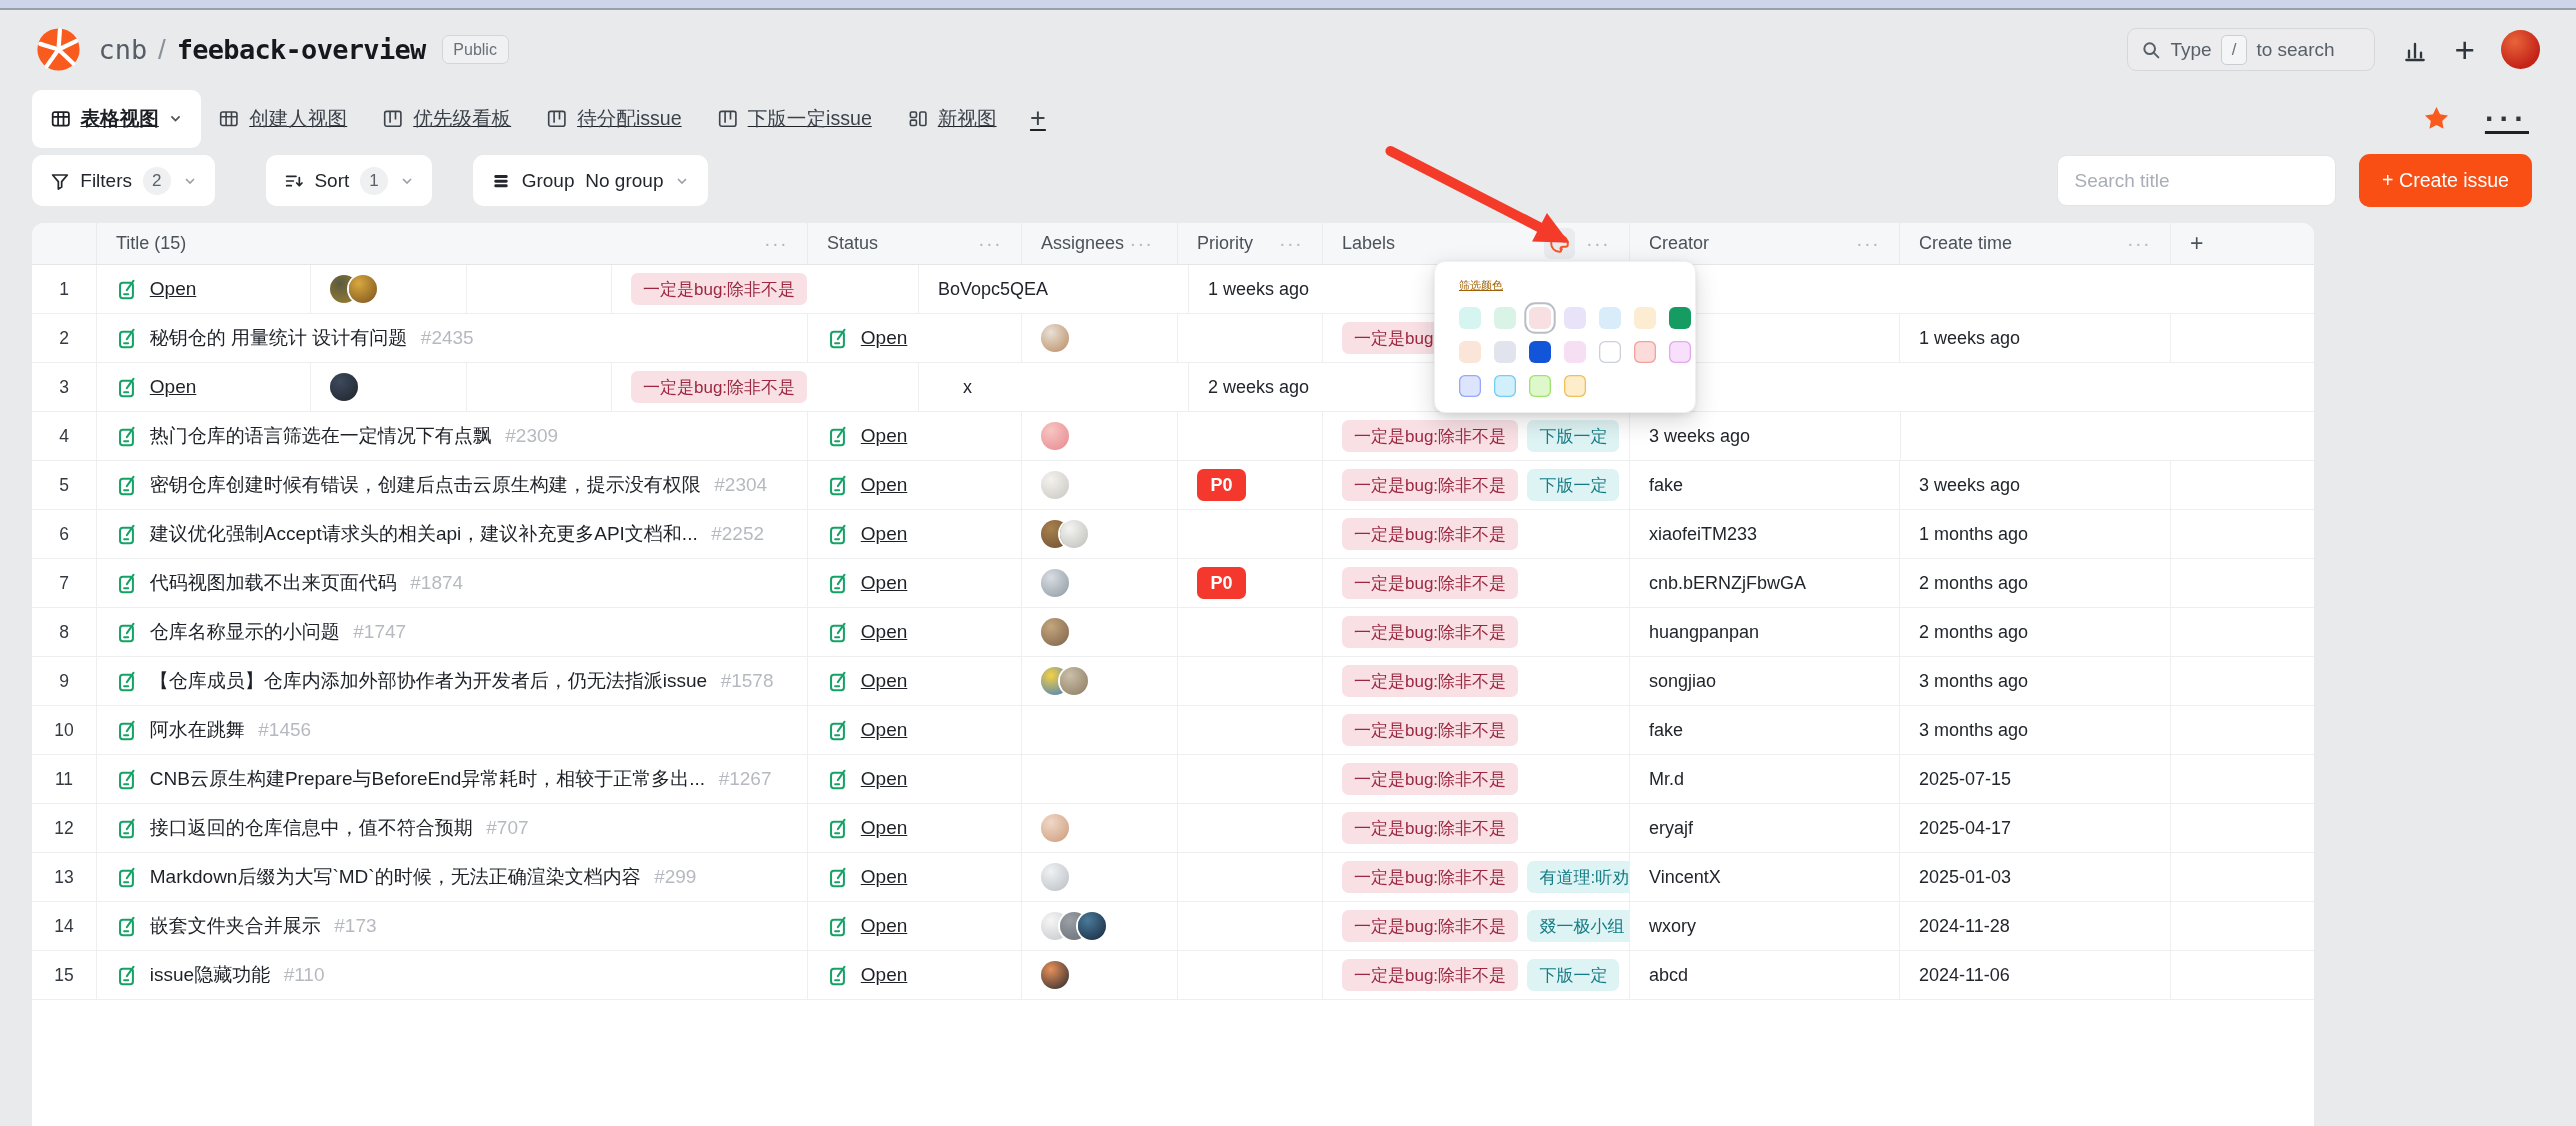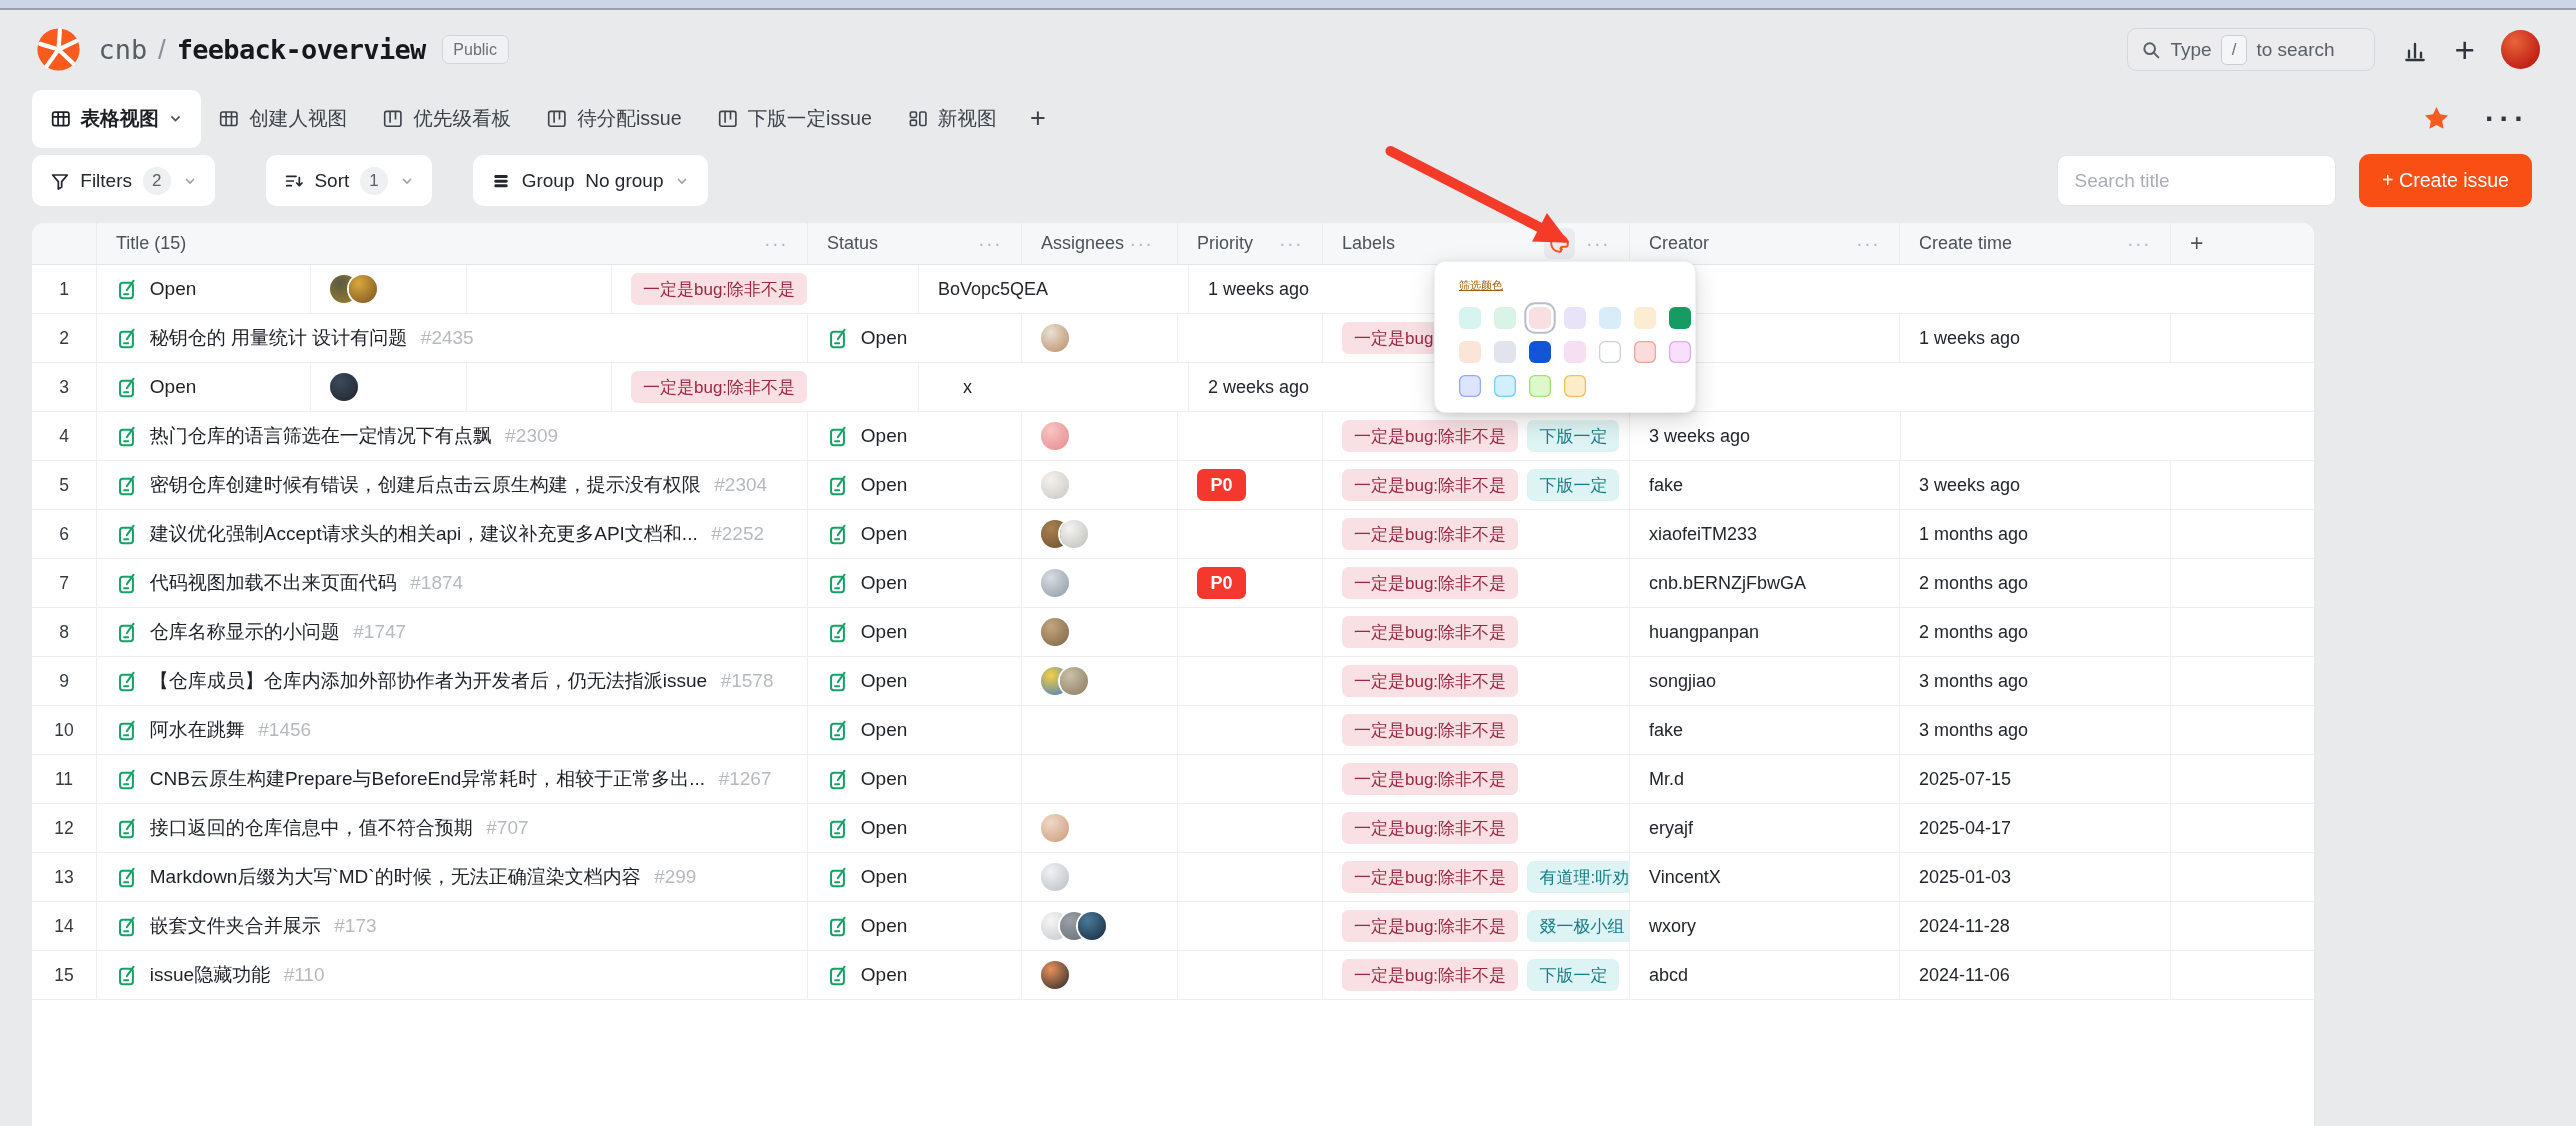--- a/index.html
+++ b/index.html
@@ -21,21 +21,21 @@
     font-size:16px;color:#6a7078;background:rgba(255,255,255,.35);align-self:center;}
   .appbar-right{margin-left:auto;display:flex;align-items:center;gap:26px;}
   .gsearch{height:43px;width:248px;border:1.3px solid #d5d8db;background:#ececee;border-radius:9.4px;
     display:flex;align-items:center;padding:0 13.5px;gap:9.4px;color:#575f68;font-size:19px;box-sizing:border-box;}
   .gsearch .key{width:24px;height:28px;border:1.3px solid #c9ccd0;border-radius:5.4px;background:#f4f5f6;
     display:flex;align-items:center;justify-content:center;font-size:17px;color:#6b727b;}
   .icon-btn{display:flex;align-items:center;justify-content:center;color:#2f353c;}
   .plus-glyph{font-size:35px;color:#2f353c;line-height:1;font-weight:400;}
   .avatar-top{width:39px;height:39px;border-radius:50%;background:radial-gradient(circle at 35% 30%,#e8643a,#c42318 70%);}
   
-  .tabsrow{height:59px;display:flex;align-items:center;padding:0 47px 0 32px;}
+  .tabsrow{height:59px;display:flex;align-items:center;padding:0 47px 0 32px;text-decoration:underline;}
   .vtab{display:flex;align-items:center;gap:9.4px;padding:0 17.5px;height:58px;font-size:19.6px;color:#3d434b;flex:none;}
   .vtab.active{background:#ffffff;border-radius:9.4px;color:#1c2025;font-weight:700;}
   .vtab .ticon{display:flex;}
   .addtab{font-size:27px;color:#3d434b;padding:0 16px;}
   .tabs-right{margin-left:auto;display:flex;align-items:center;gap:35px;}
   .menu-dots{color:#31363d;font-size:30px;letter-spacing:4.7px;font-weight:700;}
   
   .toolbar{height:53px;margin-top:6px;display:flex;align-items:center;padding:0 44px 0 32px;justify-content:space-between;}
   .pill{background:#ffffff;border-radius:10.8px;height:51px;display:flex;align-items:center;
     padding:0 17.5px;gap:10.8px;font-size:19px;color:#23272d;flex:none;}
@@ -63,21 +63,21 @@
   .w0{width:65px;}.w1{width:711px;}.w2{width:214px;}.w3{width:156px;}.w4{width:145px;}
   .w5{width:307px;}.w6{width:270px;}.w7{width:271px;}.w8{width:362px;}
   .trow{height:49px;display:flex;border-bottom:1.3px solid #eceef0;box-sizing:border-box;background:#fff;}
   .c{display:flex;align-items:center;padding:0 19px;box-sizing:border-box;border-right:1.3px solid #edeff1;
     overflow:hidden;white-space:nowrap;flex:none;}
   .c:last-child{border-right:none;}
   .c.num{justify-content:center;color:#343a41;font-size:17.5px;padding:0;}
   .c.title{gap:10.8px;}
   .c.title .t{font-size:19px;color:#1d2127;}
   .c.title .iid{font-size:19px;color:#b6bac0;margin-left:2.7px;}
-  .c.status{gap:10.8px;font-size:19px;color:#1d2127;}
+  .c.status{gap:10.8px;font-size:19px;color:#1d2127;text-decoration:underline;}
   .av{width:28px;height:28px;border-radius:50%;flex:none;box-shadow:0 0 0 2px #fff;}
   .av + .av{margin-left:-9.4px;}
   .p0{background:#f5382d;color:#fff;font-size:18px;font-weight:700;height:32px;min-width:49px;
     border-radius:6.7px;display:flex;align-items:center;justify-content:center;flex:none;}
   .c.labels{gap:9.4px;}
   .badge{height:32px;border-radius:6.7px;padding:0 12px;font-size:17px;display:flex;align-items:center;flex:none;}
   .badge.pink{background:#f8e0e4;color:#9c2740;}
   .badge.cyan{background:#def3f3;color:#157c85;}
   .c.creator,.c.ctime{font-size:18px;color:#22262c;white-space:pre;}
   

